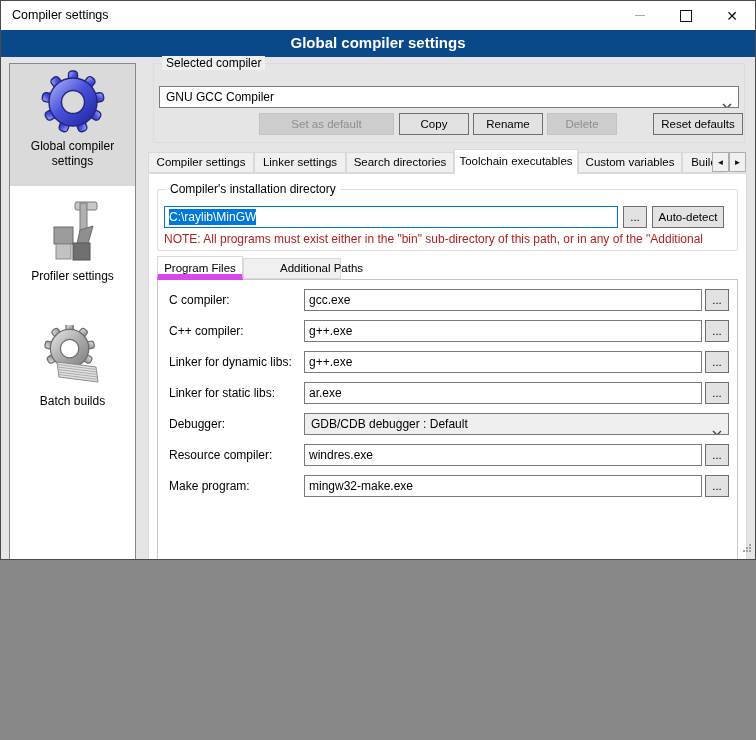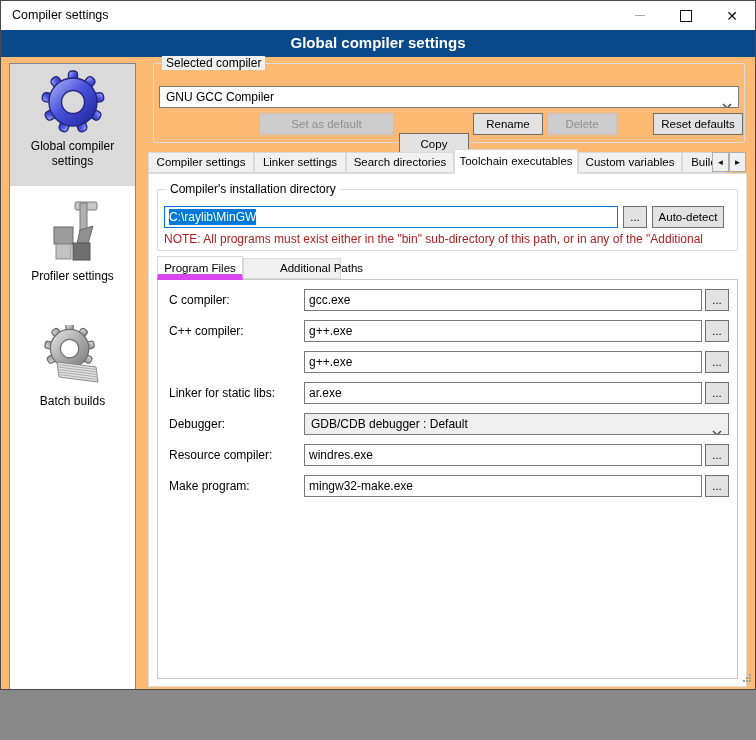--- a/index.html
+++ b/index.html
@@ -1,18 +1,18 @@
 <!DOCTYPE html>
 <html><head>
 <meta charset="utf-8">
 <style>
   html,body{margin:0;padding:0;background:#888;}
   .win{
-    position:relative; width:756px; height:690px; box-sizing:border-box;
-    background:#fdba74; border:1px solid #4A4A4A; overflow:hidden;
+    position:relative; width:756px; height:560px; box-sizing:border-box;
+    background:#e5e5e5; border:1px solid #4A4A4A; overflow:hidden;
     font-family:"Liberation Sans","DejaVu Sans",sans-serif; font-size:12px; color:#000;
   }
   
   .titlebar{position:absolute;left:0;top:0;width:100%;height:29px;background:#FFFFFF;}
   .cap{position:absolute;left:11px;top:0;line-height:29px;font-size:12.5px;color:#000;white-space:nowrap;}
   .winbtns{position:absolute;right:0;top:0;height:29px;display:flex;}
   .wbtn{width:46px;height:29px;display:flex;align-items:center;justify-content:center;}
   .min-glyph{display:block;width:10px;height:1px;background:#ABABAB;}
   .max-glyph{display:block;width:10px;height:10px;border:1px solid #111;}
   .close-glyph{font-size:14px;color:#111;line-height:1;}
@@ -161,21 +161,21 @@
   </div>
   <div class="combo" style="left:158px;top:85px;width:580px;">
     <span>GNU GCC Compiler</span>
     <span class="chev">
       <svg width="10" height="6">
           <polyline points="1,1 5,5 9,1" fill="none" stroke="#404040" stroke-width="1.4"></polyline>
         </svg>
     </span>
   </div>
   <button class="btn dis" style="left:258px;top:112px;width:135px;">Set as default</button>
-  <button class="btn" style="left:398px;top:112px;width:70px;margin-top:20px;">Copy</button>
+  <button class="btn" style="left:398px;top:112px;width:70px;">Copy</button>
   <button class="btn" style="left:472px;top:112px;width:70px;">Rename</button>
   <button class="btn dis" style="left:546px;top:112px;width:70px;">Delete</button>
   <button class="btn" style="left:652px;top:112px;width:90px;">Reset defaults</button>
 
   <div class="tab" style="left:147px;width:106px;">Compiler settings</div>
   <div class="tab" style="left:253px;width:92px;">Linker settings</div>
   <div class="tab active" style="left:453px;width:124px;">Toolchain executables</div>
   <div class="tab" style="left:345px;width:108px;">Search directories</div>
   <div class="tab" style="left:577px;width:104px;">Custom variables</div>
   <div class="tab" style="left:681px;width:44px;">Build</div>
@@ -199,20 +199,21 @@
   <div class="pane" style="left:156px;top:278px;width:581px;height:400px;border-color:#C8C8C8;"></div>
 
   <span class="flabel" style="top:288px;">C compiler:</span>
   <input class="tb" style="left: 303px; top: 288px; width: 398px;" value="gcc.exe">
   <button class="btn" style="left:704px;top:288px;width:24px;">...</button>
 
   <span class="flabel" style="top:319px;">C++ compiler:</span>
   <input class="tb" style="left: 303px; top: 319px; width: 398px;" value="g++.exe">
   <button class="btn" style="left:704px;top:319px;width:24px;">...</button>
 
+  <span class="flabel" style="top:350px;">Linker for dynamic libs:</span>
   <input class="tb" style="left: 303px; top: 350px; width: 398px;" value="g++.exe">
   <button class="btn" style="left:704px;top:350px;width:24px;">...</button>
 
   <span class="flabel" style="top:381px;">Linker for static libs:</span>
   <input class="tb" style="left: 303px; top: 381px; width: 398px;" value="ar.exe">
   <button class="btn" style="left:704px;top:381px;width:24px;">...</button>
 
   <span class="flabel" style="top:412px;">Debugger:</span>
   <div class="combo graybg" style="left:303px;top:412px;width:425px;">
     <span>GDB/CDB debugger : Default</span>

